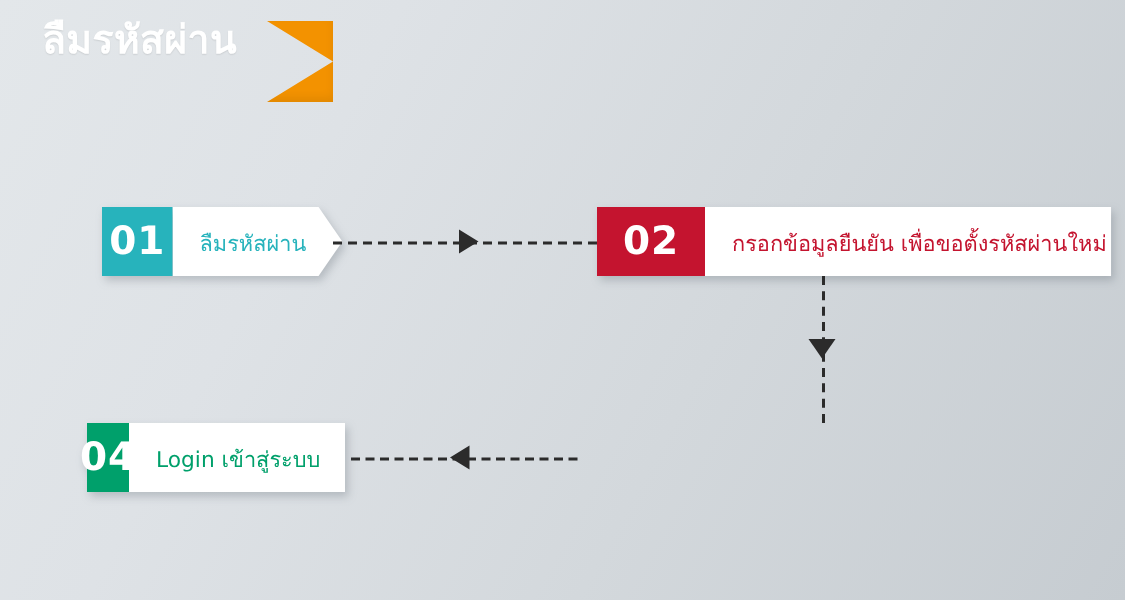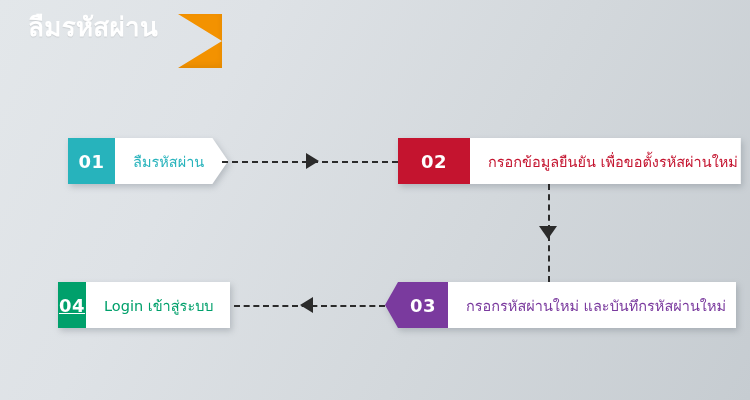--- a/index.html
+++ b/index.html
@@ -63,21 +63,21 @@
     display: flex;
     align-items: stretch;
     filter: drop-shadow(2px 3px 3px rgba(90,100,110,0.30));
   }
   .step .num {
     flex: 0 0 auto;
     display: flex;
     align-items: center;
     justify-content: center;
     color: #ffffff;
-    font-size: 18px;
+    font-size: 26px;
     font-weight: bold;
     letter-spacing: 0.5px;
   }
   .step .label {
     flex: 1 1 auto;
     background: #ffffff;
     display: flex;
     align-items: center;
     font-size: 14.5px;
     white-space: nowrap;
@@ -116,21 +116,21 @@
     clip-path: polygon(0 50%, 13px 0, 100% 0, 100% 100%, 13px 100%);
   }
   #step-03 .label {
     padding-left: 18px;
     padding-right: 10px;
     color: #7a3a9e;
   }
 
   
   #step-04 { left: 58px; top: 282px; width: 172px; }
-  #step-04 .num  { width: 28px; background: #00a06b; text-decoration: underline; }
+  #step-04 .num  { width: 28px; background: #00a06b; }
   #step-04 .label {
     padding-left: 18px;
     padding-right: 10px;
     color: #00a06b;
   }
 
   
   .connector { position: absolute; }
 
   .h-line {
@@ -211,24 +211,20 @@
   <div class="step" id="step-02">
     <div class="num">02</div>
     <div class="label">กรอกข้อมูลยืนยัน เพื่อขอตั้งรหัสผ่านใหม่</div>
   </div>
 
   <div class="connector" id="connector-02-03">
     <div class="v-line"></div>
     <div class="arrow-down"></div>
   </div>
 
-  <div class="step" id="step-03">
-    <div class="num">03</div>
-    <div class="label">กรอกรหัสผ่านใหม่ และบันทึกรหัสผ่านใหม่</div>
-  </div>
 
   <div class="connector" id="connector-03-04">
     <div class="h-line"></div>
     <div class="arrow-left"></div>
   </div>
 
   <div class="step" id="step-04">
     <div class="num">04</div>
     <div class="label">Login เข้าสู่ระบบ</div>
   </div>

